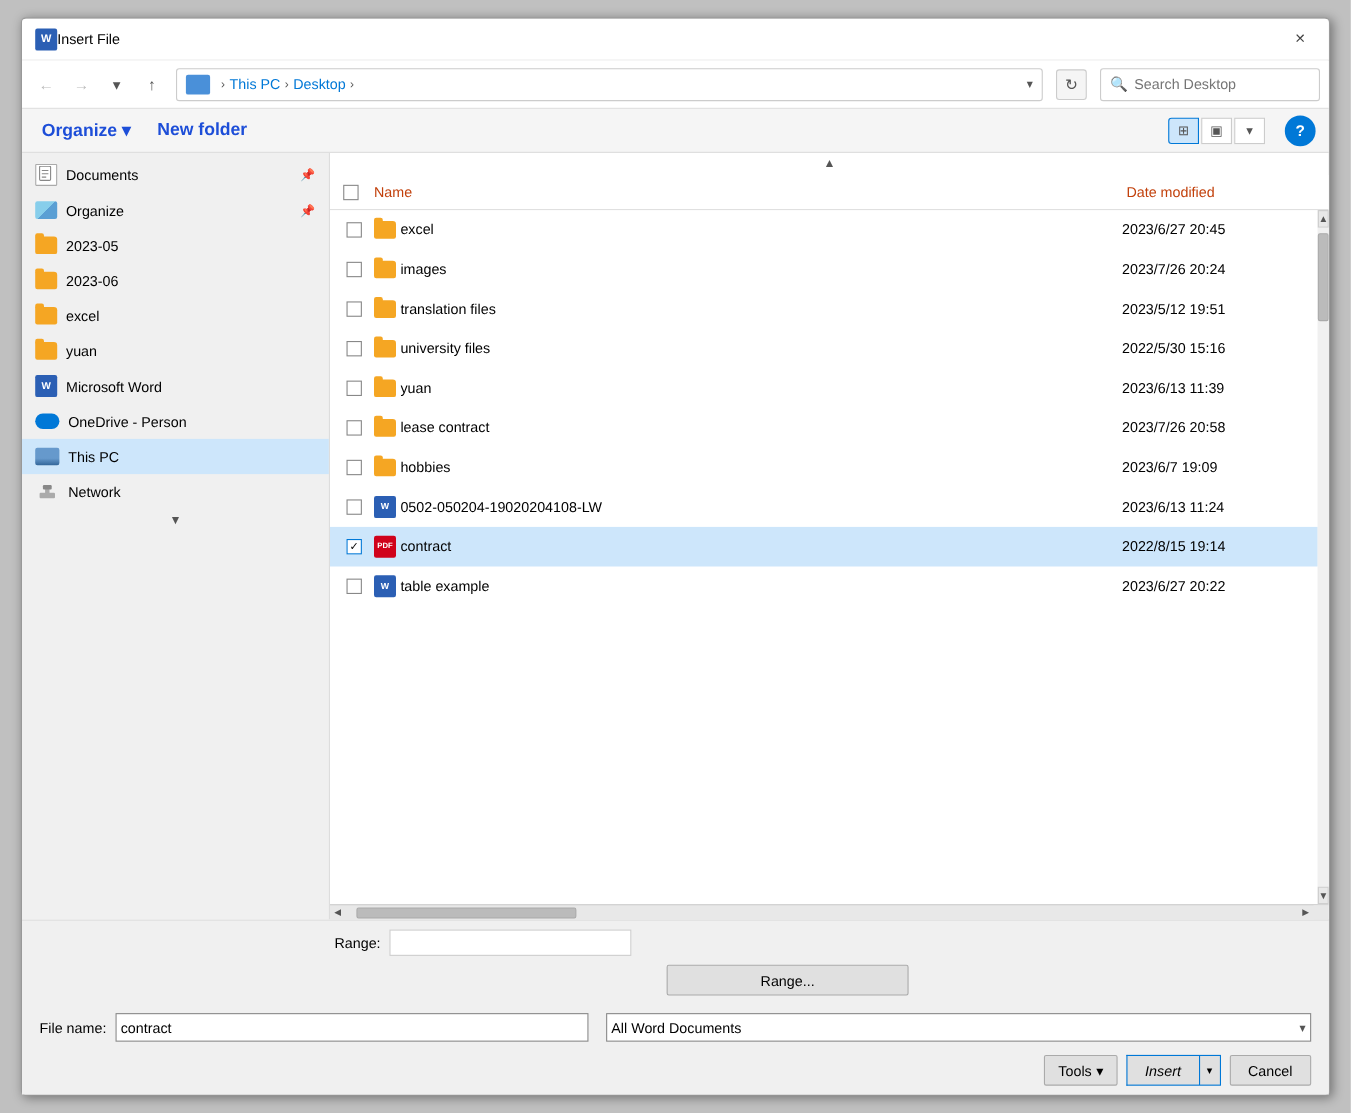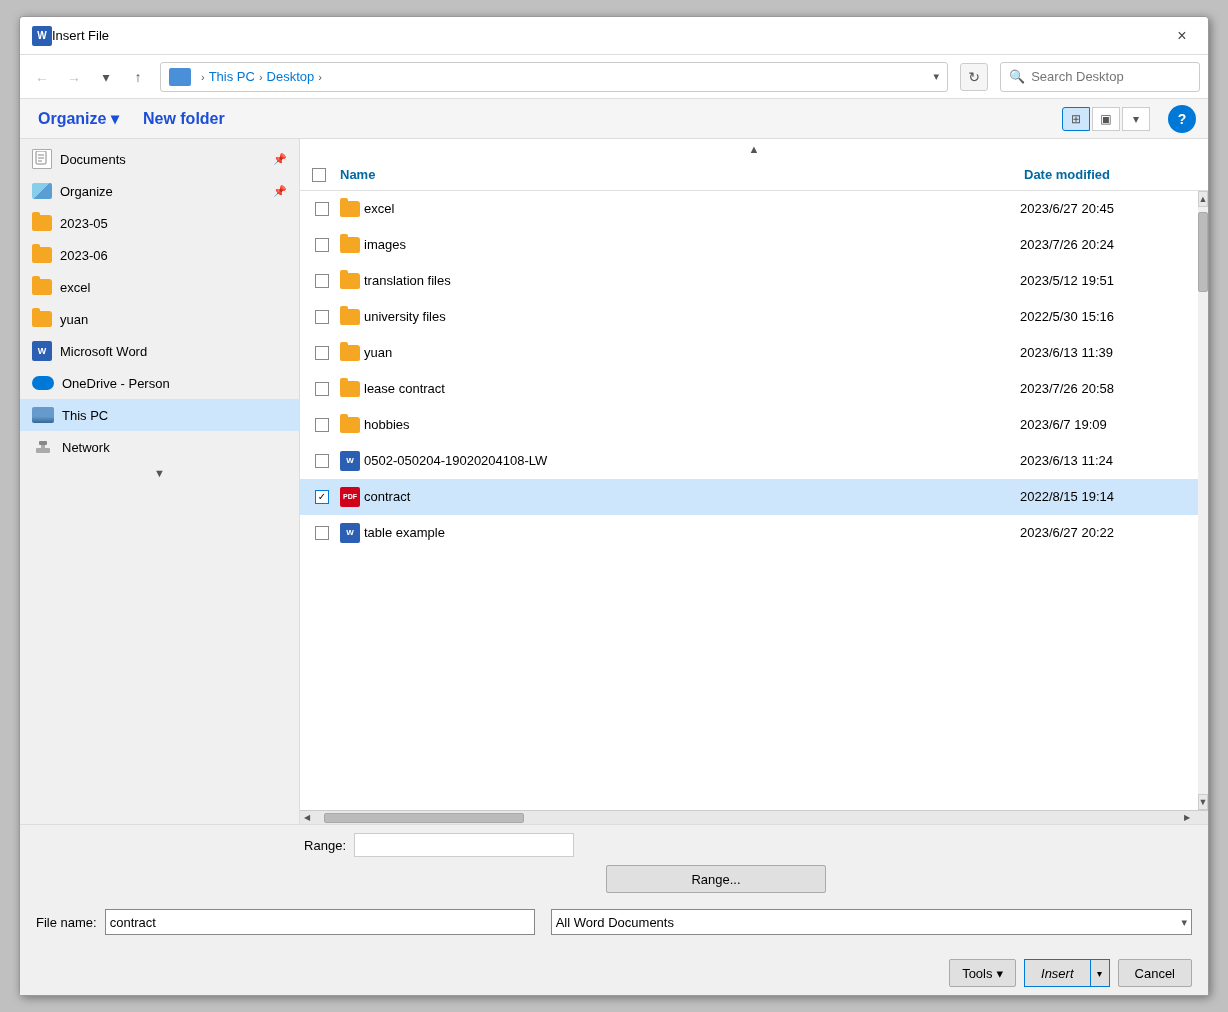--- a/index.html
+++ b/index.html
@@ -264,22 +264,22 @@
       height: 20px;
       cursor: pointer;
       color: #555;
       font-size: 11px;
     }
     .col-header {
       display: flex;
       align-items: center;
       height: 100%;
       font-size: 13px;
-      color: #0369a1;
-      font-weight: bold;
+      color: #c2410c;
+      font-weight: normal;
       cursor: pointer;
       padding: 0 4px;
     }
     .col-check {
       width: 28px;
       flex-shrink: 0;
     }
     .col-name {
       flex: 1;
     }
@@ -551,21 +551,21 @@
     }
     .dropdown-arrow {
       font-size: 11px;
       color: #555;
     }
     .action-row {
       display: flex;
       align-items: center;
       justify-content: flex-end;
       gap: 8px;
-      margin-top: 16px;
+      margin-top: 4px;
     }
     .tools-btn {
       height: 28px;
       padding: 0 12px;
       background: #e0e0e0;
       border: 1px solid #aaa;
       cursor: pointer;
       font-size: 13px;
       display: flex;
       align-items: center;

